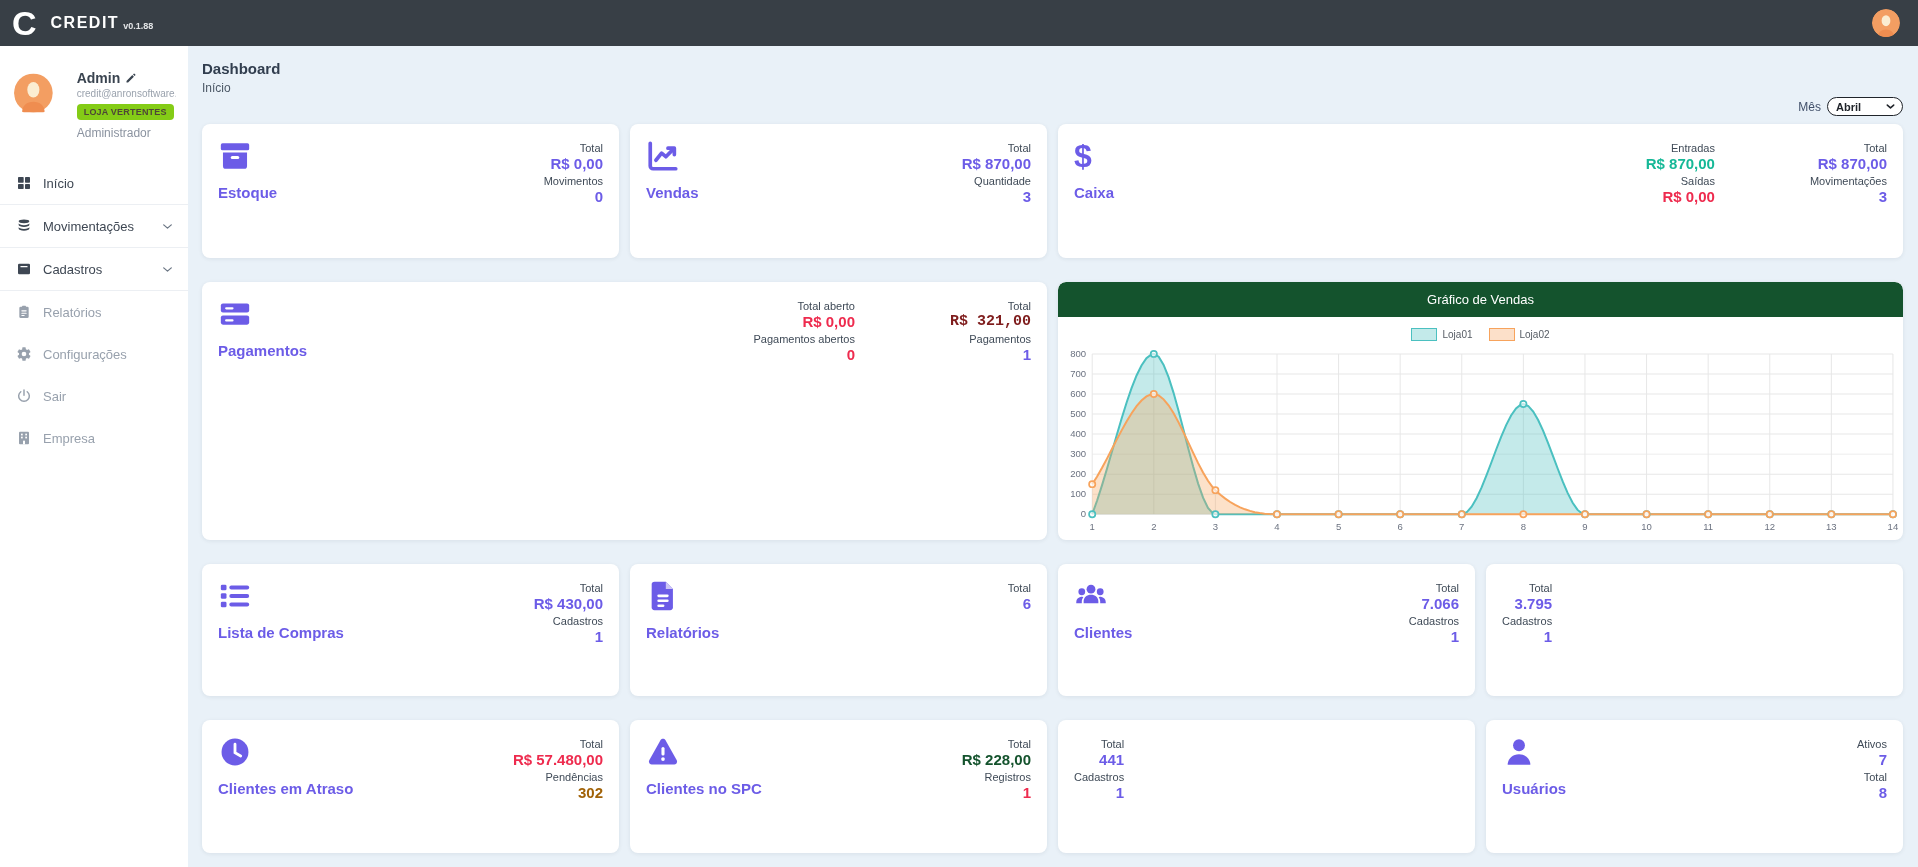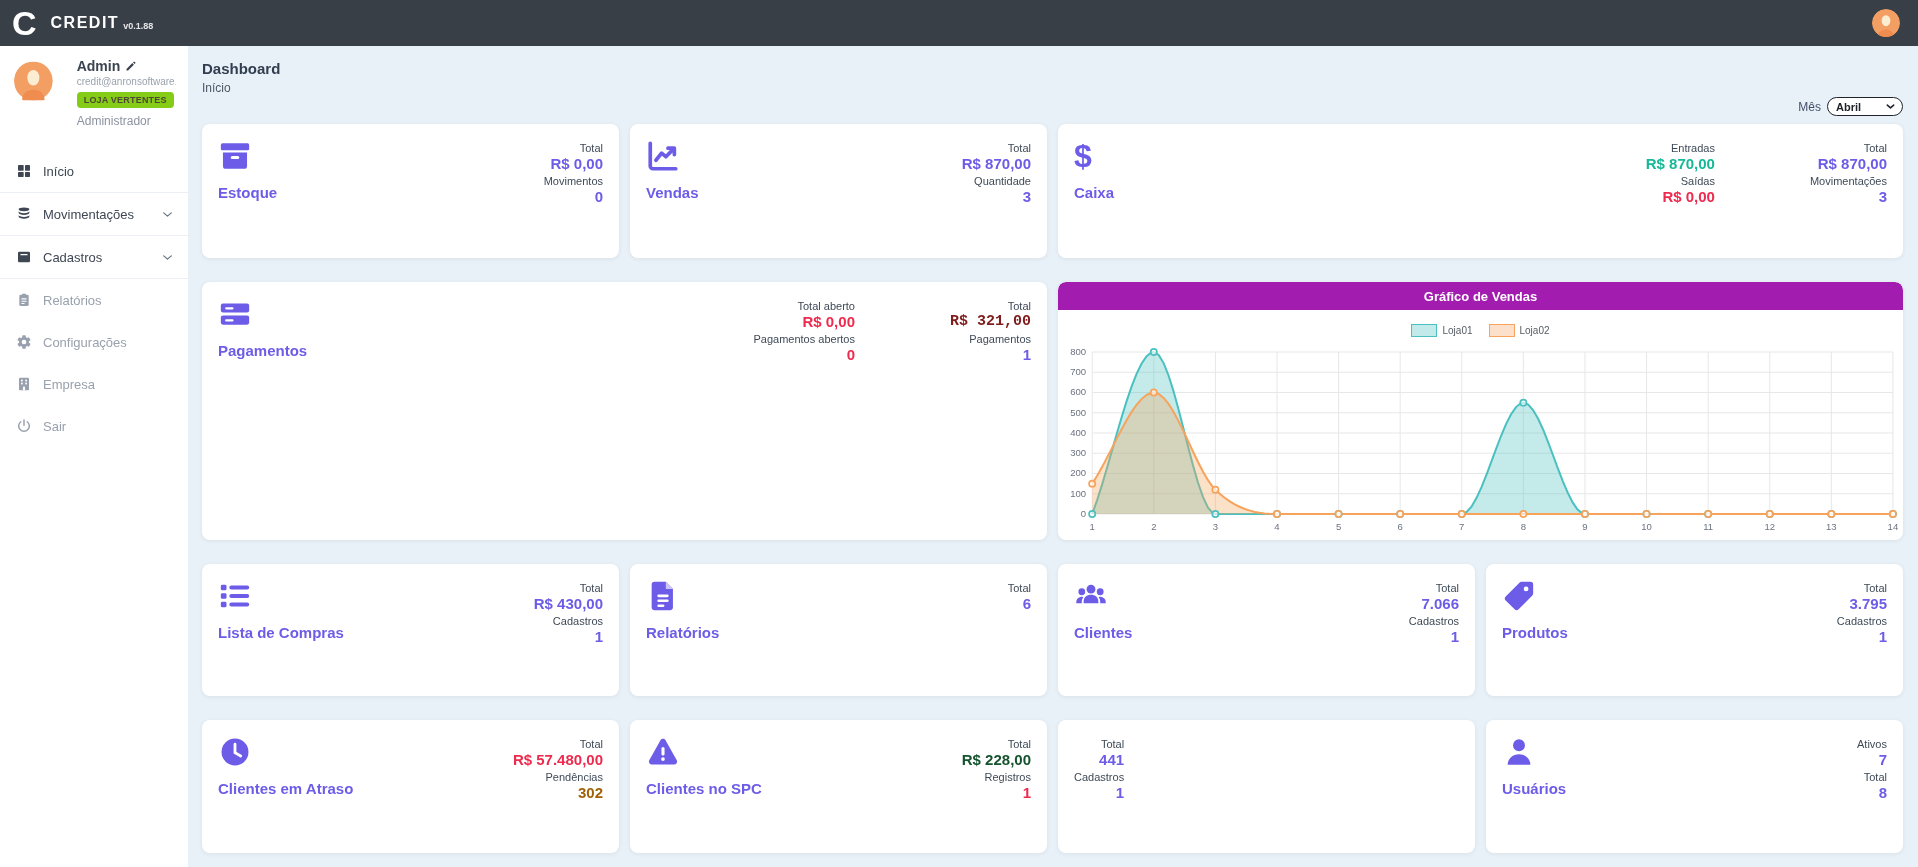--- a/index.html
+++ b/index.html
@@ -17,21 +17,21 @@
   .avatar svg { width:100%; height:100%; }
   .avatar.small { width:28px; height:28px; cursor:pointer; }
   .avatar.big { width:46px; height:46px; }
 
   
   .shell { display:flex; height:821px; }
   .sidebar { width:188px; background:#fff; flex:none; }
   .main { flex:1; padding:14px 15px 0 14px; overflow:hidden; }
 
   
-  .profile { display:flex; gap:24px; padding:12px 12px 12px 14px; }
+  .profile { display:flex; gap:24px; padding:24px 12px 12px 14px; }
   .profile-col { min-width:0; }
   .profile-name { font-size:14px; font-weight:800; color:#3a4450; display:flex; align-items:center; gap:5px;}
   .pencil { width:12px; height:12px; color:#3a4450; cursor:pointer; }
   .pencil svg{ width:12px; height:12px; display:block;}
   .profile-email { font-size:10px; color:#9aa2ad; white-space:nowrap; overflow:hidden;
     max-width:118px; margin-top:2px; }
   .badge { display:inline-block; background:#84cc16; color:#4e4637; font-size:9px;
     font-weight:800; padding:3px 7px; border-radius:4px; margin-top:5px; letter-spacing:.2px;}
   .profile-role { font-size:12px; color:#8b93a0; margin-top:6px; }
 
@@ -69,22 +69,22 @@
   .card-icon svg { width:34px; height:34px; display:block; }
   .dollar { font-size:32px; font-weight:800; color:#6c5ce7; line-height:34px; }
   .card-title { font-size:15px; font-weight:800; color:#6c5ce7; margin-top:11px;
     text-decoration:none; cursor:pointer; white-space:nowrap;}
   .card-stats { display:flex; gap:95px; text-align:right; }
   .stat-label { font-size:11px; color:#3f4a57; margin-top:3px; }
   .stat-value { font-size:15px; font-weight:800; margin-top:1px; }
 
   
   .chart-card { padding:0; display:flex; flex-direction:column; overflow:hidden; }
-  .chart-header { height:28px; background:#a21caf; color:#fff; display:flex;
-    align-items:center; justify-content:center; font-size:13px; font-weight:700;
+  .chart-header { height:35px; background:#14532d; color:#fff; display:flex;
+    align-items:center; justify-content:center; font-size:13px; font-weight:400;
     flex:none; border-radius:8px 8px 0 0; }
   .chart-legend { display:flex; justify-content:center; align-items:center; gap:16px;
     margin:11px 0 3px 0; flex:none;}
   .legend-item { display:flex; align-items:center; gap:5px; cursor:pointer; }
   .legend-swatch { width:26px; height:13px; border:1.5px solid; display:inline-block; }
   .legend-label { font-size:10px; color:#555b63; }
   .chart-svg { display:block; width:100%; height:198px; }
   .tick { font-size:9.5px; fill:#6b7280; font-family:"Liberation Sans",sans-serif; }
 </style>
 </head>
@@ -186,39 +186,39 @@
       <div class="nav-item muted">
         <span class="nav-icon">
           <svg viewBox="0 0 24 24" fill="currentColor">
               <path d="M19.4 13c.04-.33.06-.66.06-1s-.02-.67-.06-1l2.1-1.65a.5.5 0 0 0 .12-.64l-2-3.46a.5.5 0 0 0-.6-.22l-2.49 1a7.3 7.3 0 0 0-1.73-1l-.38-2.65A.5.5 0 0 0 13.93 2h-3.86a.5.5 0 0 0-.5.42l-.37 2.65c-.63.26-1.2.6-1.74 1l-2.49-1a.5.5 0 0 0-.6.22l-2 3.46a.5.5 0 0 0 .12.64L4.6 11c-.04.33-.06.66-.06 1s.02.67.06 1l-2.1 1.65a.5.5 0 0 0-.12.64l2 3.46c.13.22.39.3.6.22l2.49-1c.54.4 1.11.74 1.74 1l.37 2.65c.04.24.25.42.5.42h3.86c.25 0 .46-.18.5-.42l.38-2.65a7.3 7.3 0 0 0 1.73-1l2.49 1c.21.08.47 0 .6-.22l2-3.46a.5.5 0 0 0-.12-.64zM12 15.5a3.5 3.5 0 1 1 0-7 3.5 3.5 0 0 1 0 7z"></path>
             </svg>
         </span>
         <span>Configurações</span>
       </div>
       <div class="nav-item muted">
         <span class="nav-icon">
+          <svg viewBox="0 0 24 24" fill="none" stroke="currentColor" stroke-width="2.2" stroke-linecap="round">
+              <path d="M12 3v8"></path>
+              <path d="M7.2 5.6a8 8 0 1 0 9.6 0"></path>
+            </svg>
+        </span>
+        <span>Sair</span>
+      </div>
+      <div class="nav-item muted">
+        <span class="nav-icon">
           <svg viewBox="0 0 24 24" fill="currentColor">
               <rect x="4.5" y="2.5" width="15" height="19" rx="1.5"></rect>
               <rect x="7.5" y="5.5" width="2.6" height="2.6" fill="#fff"></rect>
               <rect x="13.9" y="5.5" width="2.6" height="2.6" fill="#fff"></rect>
               <rect x="7.5" y="10" width="2.6" height="2.6" fill="#fff"></rect>
               <rect x="13.9" y="10" width="2.6" height="2.6" fill="#fff"></rect>
               <rect x="10.5" y="16" width="3" height="5.5" fill="#fff"></rect>
             </svg>
         </span>
         <span>Empresa</span>
-      </div>
-      <div class="nav-item muted">
-        <span class="nav-icon">
-          <svg viewBox="0 0 24 24" fill="none" stroke="currentColor" stroke-width="2.2" stroke-linecap="round">
-              <path d="M12 3v8"></path>
-              <path d="M7.2 5.6a8 8 0 1 0 9.6 0"></path>
-            </svg>
-        </span>
-        <span>Sair</span>
       </div>
     </div>
   </div>
 
   <div class="main">
     <div class="page-title">Dashboard</div>
     <div class="breadcrumb">Início</div>
 
     <div class="month-row">
       <span class="month-label">Mês</span>
@@ -480,29 +480,20 @@
             <div>
           <div class="stat-label">Total</div>
           <div class="stat-value" style="color: rgb(108, 92, 231);">7.066</div>
           <div class="stat-label">Cadastros</div>
           <div class="stat-value" style="color: rgb(108, 92, 231);">1</div>
         </div>
           </div>
       </div>
 
       <div class="card">
-        <div class="card-left">
-          <span class="card-icon">
-            <svg viewBox="0 0 24 24" fill="currentColor">
-                <path d="M2.6 12.3l9.7-9.7c.4-.4.9-.6 1.4-.6H20a2 2 0 0 1 2 2v6.3c0 .5-.2 1-.6 1.4l-9.7 9.7a2 2 0 0 1-2.8 0l-6.3-6.3a2 2 0 0 1 0-2.8z"></path>
-                <circle cx="17" cy="7" r="1.7" fill="#fff"></circle>
-              </svg>
-          </span>
-          <a class="card-title">Produtos</a>
-        </div>
         <div class="card-stats">
             <div>
           <div class="stat-label">Total</div>
           <div class="stat-value" style="color: rgb(108, 92, 231);">3.795</div>
           <div class="stat-label">Cadastros</div>
           <div class="stat-value" style="color: rgb(108, 92, 231);">1</div>
         </div>
           </div>
       </div>
 

